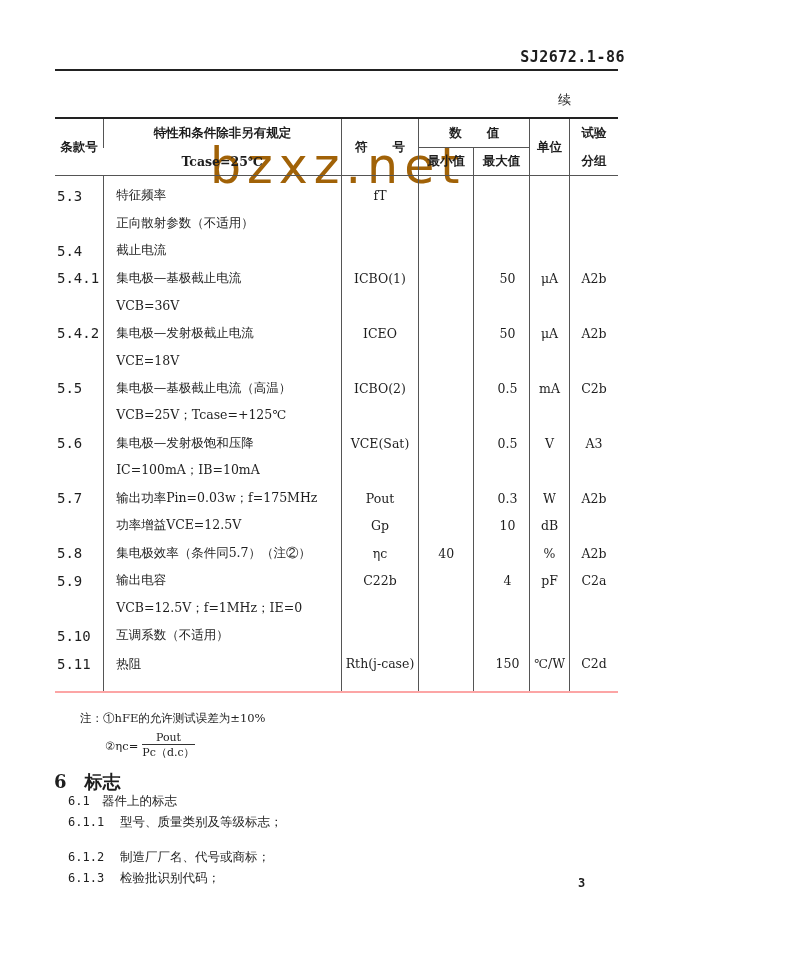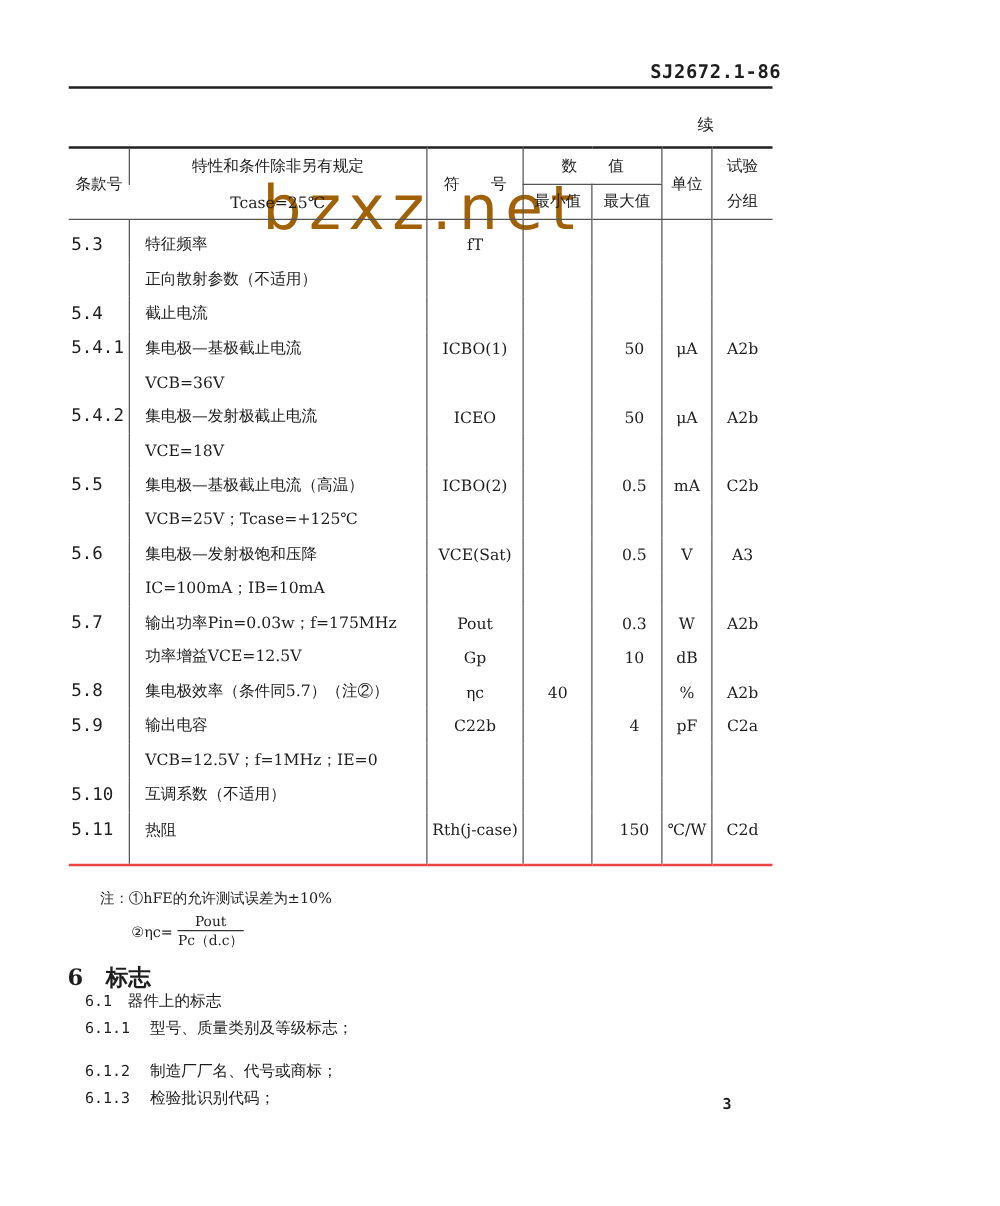--- a/index.html
+++ b/index.html
@@ -11,28 +11,28 @@
   .rule { background: #222; }
   .cont { left: 558px; top: 91px; font-size: 13px; }
   .watermark { left: 210px; top: 138px; font-family: "DejaVu Sans", "Liberation Sans", sans-serif;
                font-weight: normal; font-size: 49px; color: #a16207; letter-spacing: 6px; z-index: 0; }
   table.spec { position: absolute; left: 55px; top: 117px; width: 563px; border-collapse: collapse;
                z-index: 1; font-size: 12.5px; }
   table.spec col.c0 { width: 42px; } table.spec col.c1 { width: 241px; }
   table.spec col.c2 { width: 71px; } table.spec col.c3 { width: 60px; }
   table.spec col.c4 { width: 58px; } table.spec col.c5 { width: 40px; } table.spec col.c6 { width: 51px; }
   table.spec thead tr:first-child th { border-top: 2px solid #222; }
-  table.spec th { font-weight: normal; border-left: 1px solid #555; border-bottom: 1px solid #555; padding: 0; text-align: center; margin-top: 40px; }
+  table.spec th { font-weight: bold; border-left: 1px solid #555; border-bottom: 1px solid #555; padding: 0; text-align: center; margin-top: 40px; }
   table.spec th:first-child { border-left: none; }
   table.spec thead tr.h1 th { height: 28px; }
   table.spec thead tr.h2 th { height: 27px; }
   table.spec td { border-left: 1px solid #555; padding: 0 4px; height: 27.5px; vertical-align: middle; white-space: nowrap; }
   table.spec td:first-child { border-left: none; padding-left: 2px; font-family: "DejaVu Sans Mono", "Liberation Mono", monospace; font-size: 14px; }
   table.spec tbody tr:first-child td { padding-top: 6px; }
-  table.spec tbody tr:last-child td { border-bottom: 2px solid #ef4444; height: 35px; vertical-align: top; padding-top: 6px; }
+  table.spec tbody tr:last-child td { border-bottom: 2px solid #fca5a5; height: 35px; vertical-align: top; padding-top: 6px; }
   td.desc { padding-left: 12px !important; }
   td.sym, td.min, td.unit, td.grp { text-align: center; }
   td.max { text-align: center; padding-left: 16px !important; }
   .notes { left: 80px; font-size: 11.5px; }
   .frac { display: inline-block; vertical-align: middle; text-align: center; font-size: 11px; }
   .frac .num { display: block; border-bottom: 1px solid #333; padding: 0 14px; }
   .frac .den { display: block; }
   .sec6 { left: 54px; top: 770px; font-size: 18px; font-weight: bold; }
   .item { font-size: 12.5px; }
   .item .no { font-family: "DejaVu Sans Mono", "Liberation Mono", monospace; font-size: 12px; display: inline-block; }

